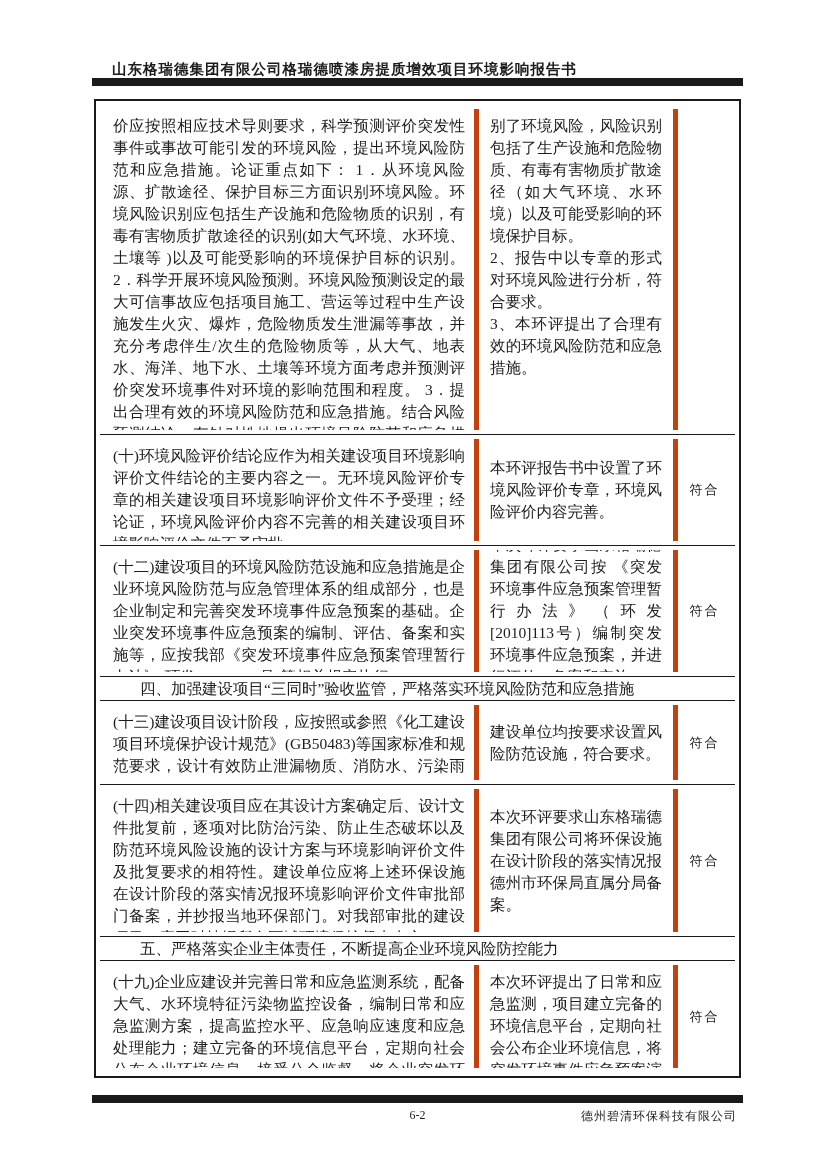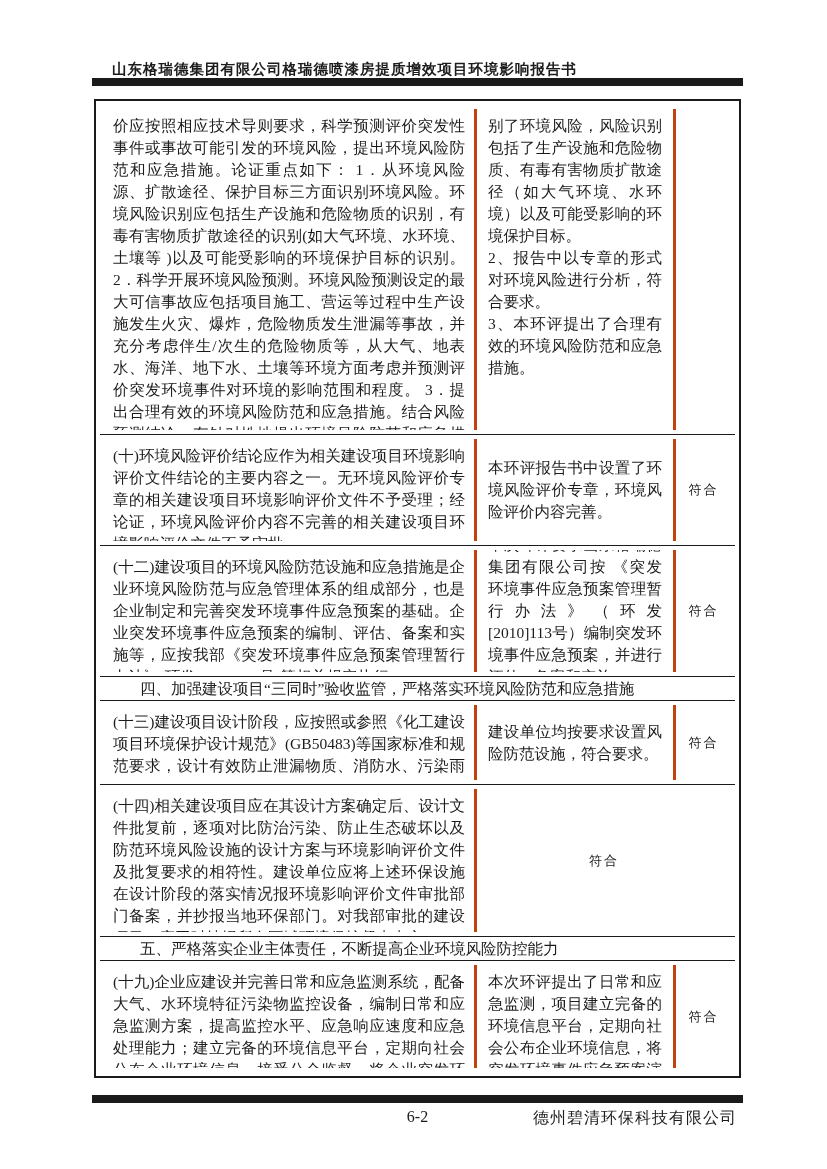--- a/index.html
+++ b/index.html
@@ -25,21 +25,21 @@
 
   
   .doc-table {
     position:absolute; left:90px; top:95px; width:647px;
     border:2px solid #1a1a1a;
     font-size:15.5px; line-height:22px;
   }
   .row { display:flex; border-bottom:1px solid #1a1a1a; }
   .row:last-child { border-bottom:none; }
   .cell { display:flex; overflow:hidden; }
-  .cell + .cell { border-left:3px solid #c2410c; }
+  .cell + .cell { border-left:5px solid #c2410c; }
   .cell-req {
     flex:0 0 370px; padding:2px 5px 2px 5px;
     text-align:justify; text-justify:inter-ideograph;
     align-items:flex-start;
   }
   .cell-resp {
     flex:0 0 199px; padding:2px 7px;
     text-align:justify; text-justify:inter-ideograph;
     align-items:center; white-space:pre-line;
   }
@@ -54,21 +54,21 @@
     white-space:nowrap; overflow:hidden;margin-left:32px;
   }
 
   
   .footer-rule {
     position:absolute; left:88px; top:1091px; width:651px; height:2px;
     background:#1a1a1a;
   }
   .footer-text {
     position:absolute; left:90px; top:1096px; width:647px; height:20px;
-    font-size:16px;
+    font-size:12px;
   }
   .footer-text .pgnum { position:absolute; left:0; right:0; text-align:center; }
   .footer-text .company { position:absolute; right:0; letter-spacing:1px; }
 </style>
 </head>
 <body>
 
 <div class="page">
 
   <div class="header">
@@ -129,20 +129,23 @@
       </div>
       <div class="cell cell-comp">
         <span>符合</span>
       </div>
     </div>
 
     <div class="row" style="height:152px">
       <div class="cell cell-req">
         <span>(十四)相关建设项目应在其设计方案确定后、设计文件批复前，逐项对比防治污染、防止生态破坏以及防范环境风险设施的设计方案与环境影响评价文件及批复要求的相符性。建设单位应将上述环保设施在设计阶段的落实情况报环境影响评价文件审批部门备案，并抄报当地环保部门。对我部审批的建设项目，应同时抄报所在区域环境保护督查中心。</span>
       </div>
+      <div class="cell cell-resp">
+        <span>本次环评要求山东格瑞德集团有限公司将环保设施在设计阶段的落实情况报德州市环保局直属分局备案。</span>
+      </div>
       <div class="cell cell-comp">
         <span>符合</span>
       </div>
     </div>
 
     <div class="row-section" style="height:24px">
       <div class="cell-section">五、严格落实企业主体责任，不断提高企业环境风险防控能力</div>
     </div>
 
     <div class="row" style="height:111px">

